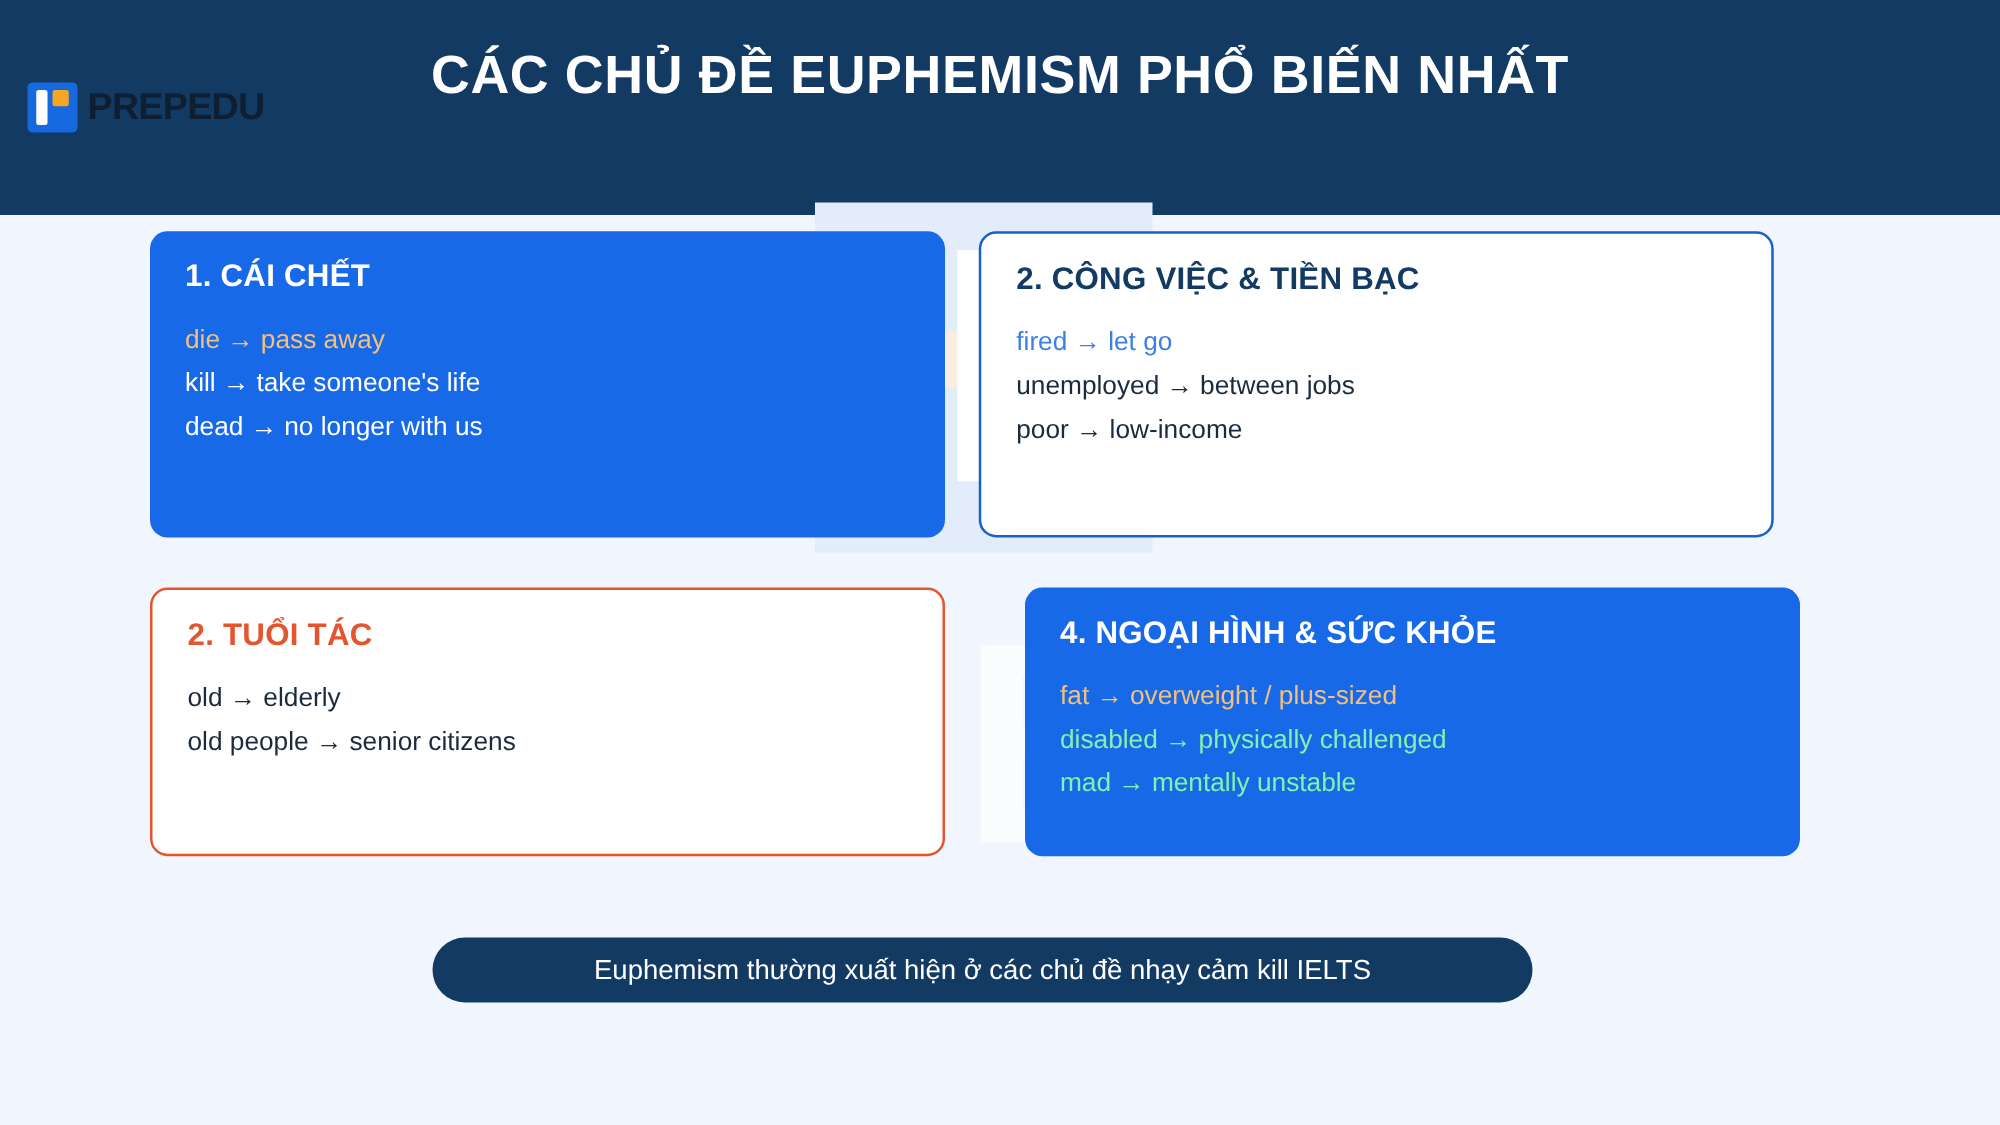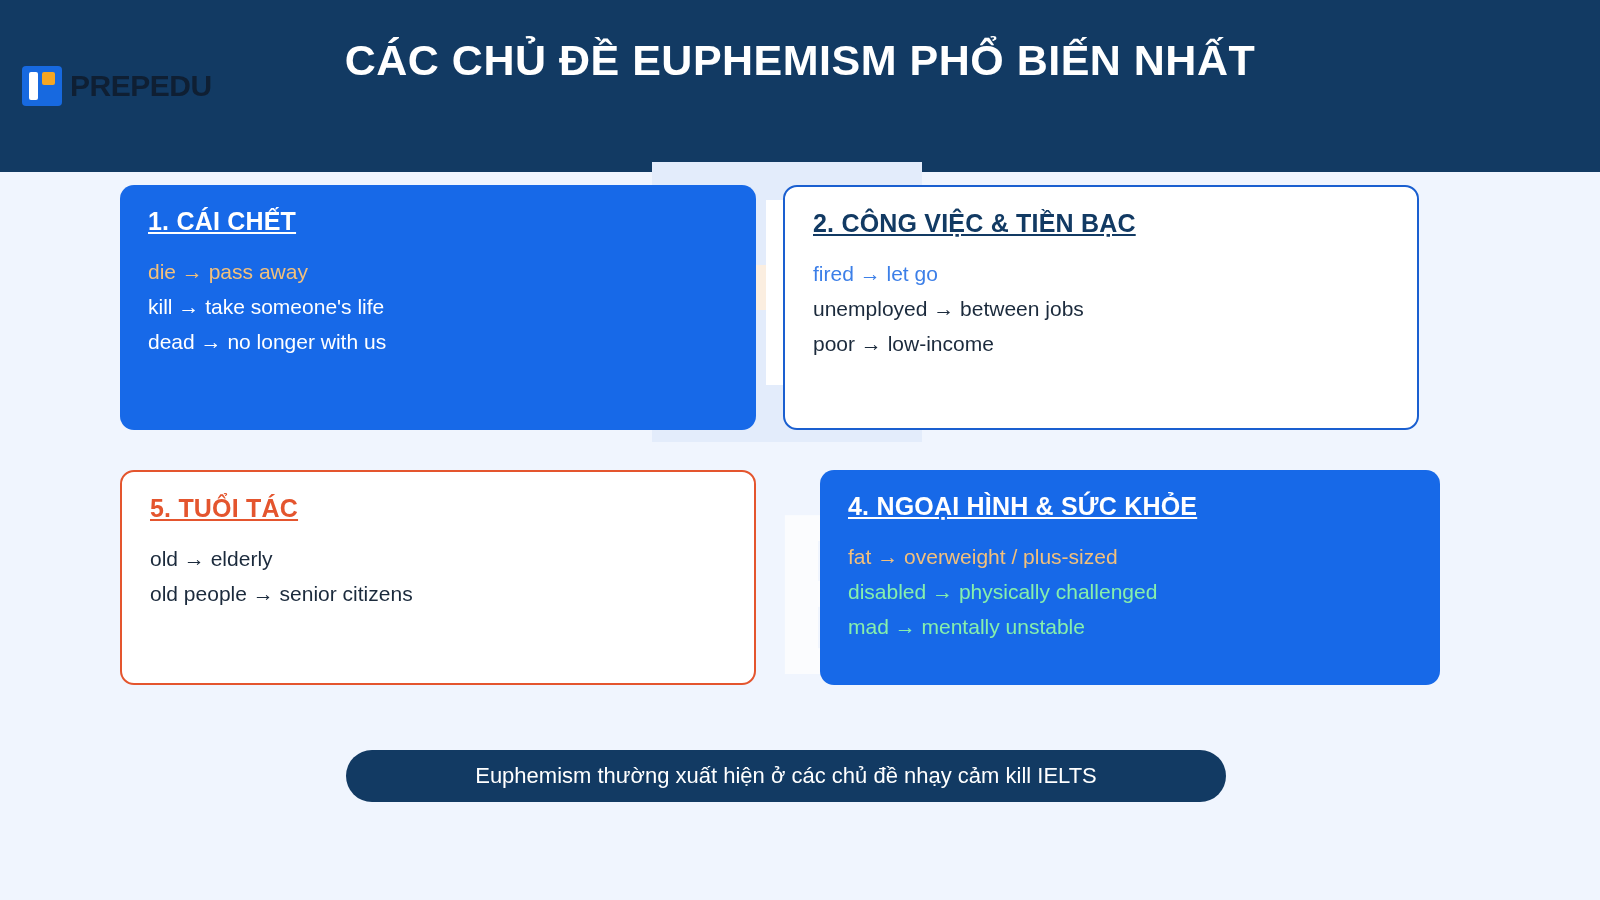--- a/index.html
+++ b/index.html
@@ -132,21 +132,20 @@
     position: absolute;
     box-sizing: border-box;
     border-radius: 14px;
     padding: 22px 28px;
   }
   .card-title {
     font-size: 25px;
     font-weight: bold;
     margin: 0 0 18px 0;
     letter-spacing: 0.2px;
-    text-decoration: underline;
   }
   .card-line {
     font-size: 21px;
     line-height: 35px;
     white-space: nowrap;
   }
 
   
   #card1 {
     left: 0;
@@ -239,21 +238,21 @@
   </div>
 
   <div class="card" id="card2">
     <div class="card-title">2. CÔNG VIỆC &amp; TIỀN BẠC</div>
     <div class="card-line accent">fired → let go</div>
     <div class="card-line">unemployed → between jobs</div>
     <div class="card-line">poor → low-income</div>
   </div>
 
   <div class="card" id="card3">
-    <div class="card-title">5. TUỔI TÁC</div>
+    <div class="card-title">2. TUỔI TÁC</div>
     <div class="card-line">old → elderly</div>
     <div class="card-line">old people → senior citizens</div>
   </div>
 
   <div class="card" id="card4">
     <div class="card-title">4. NGOẠI HÌNH &amp; SỨC KHỎE</div>
     <div class="card-line accent">fat → overweight / plus-sized</div>
     <div class="card-line">disabled → physically challenged</div>
     <div class="card-line">mad → mentally unstable</div>
   </div>

